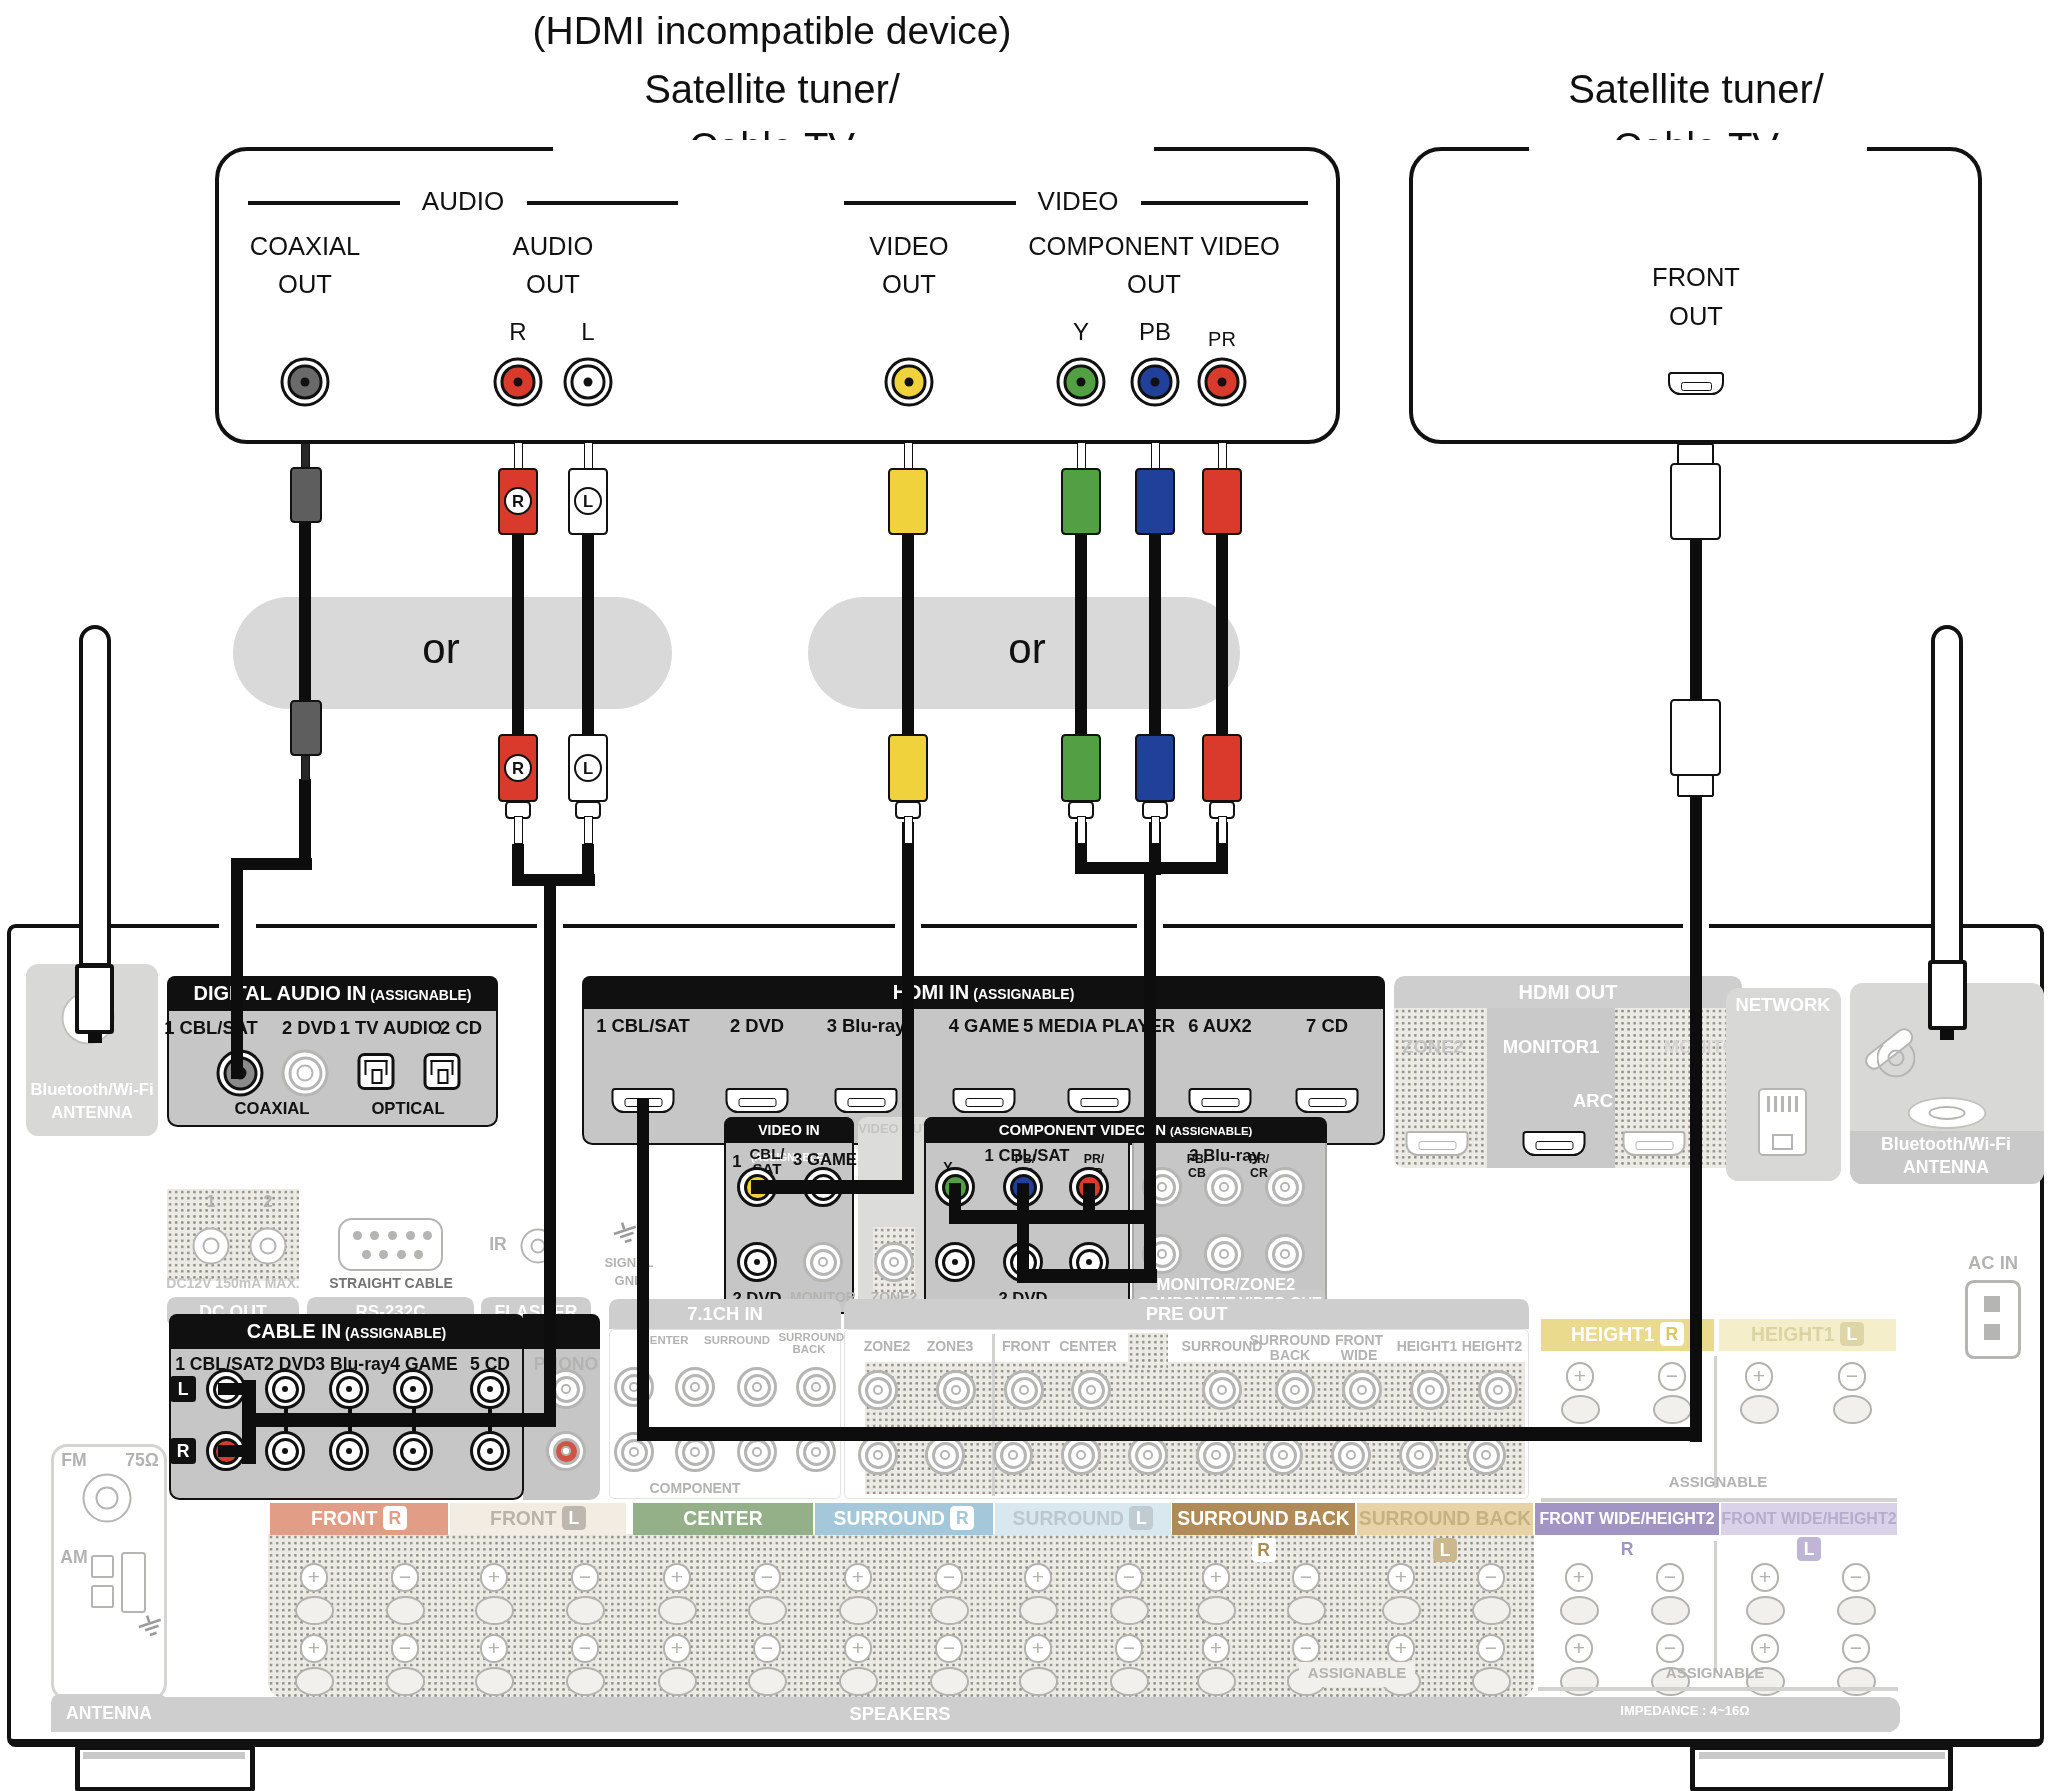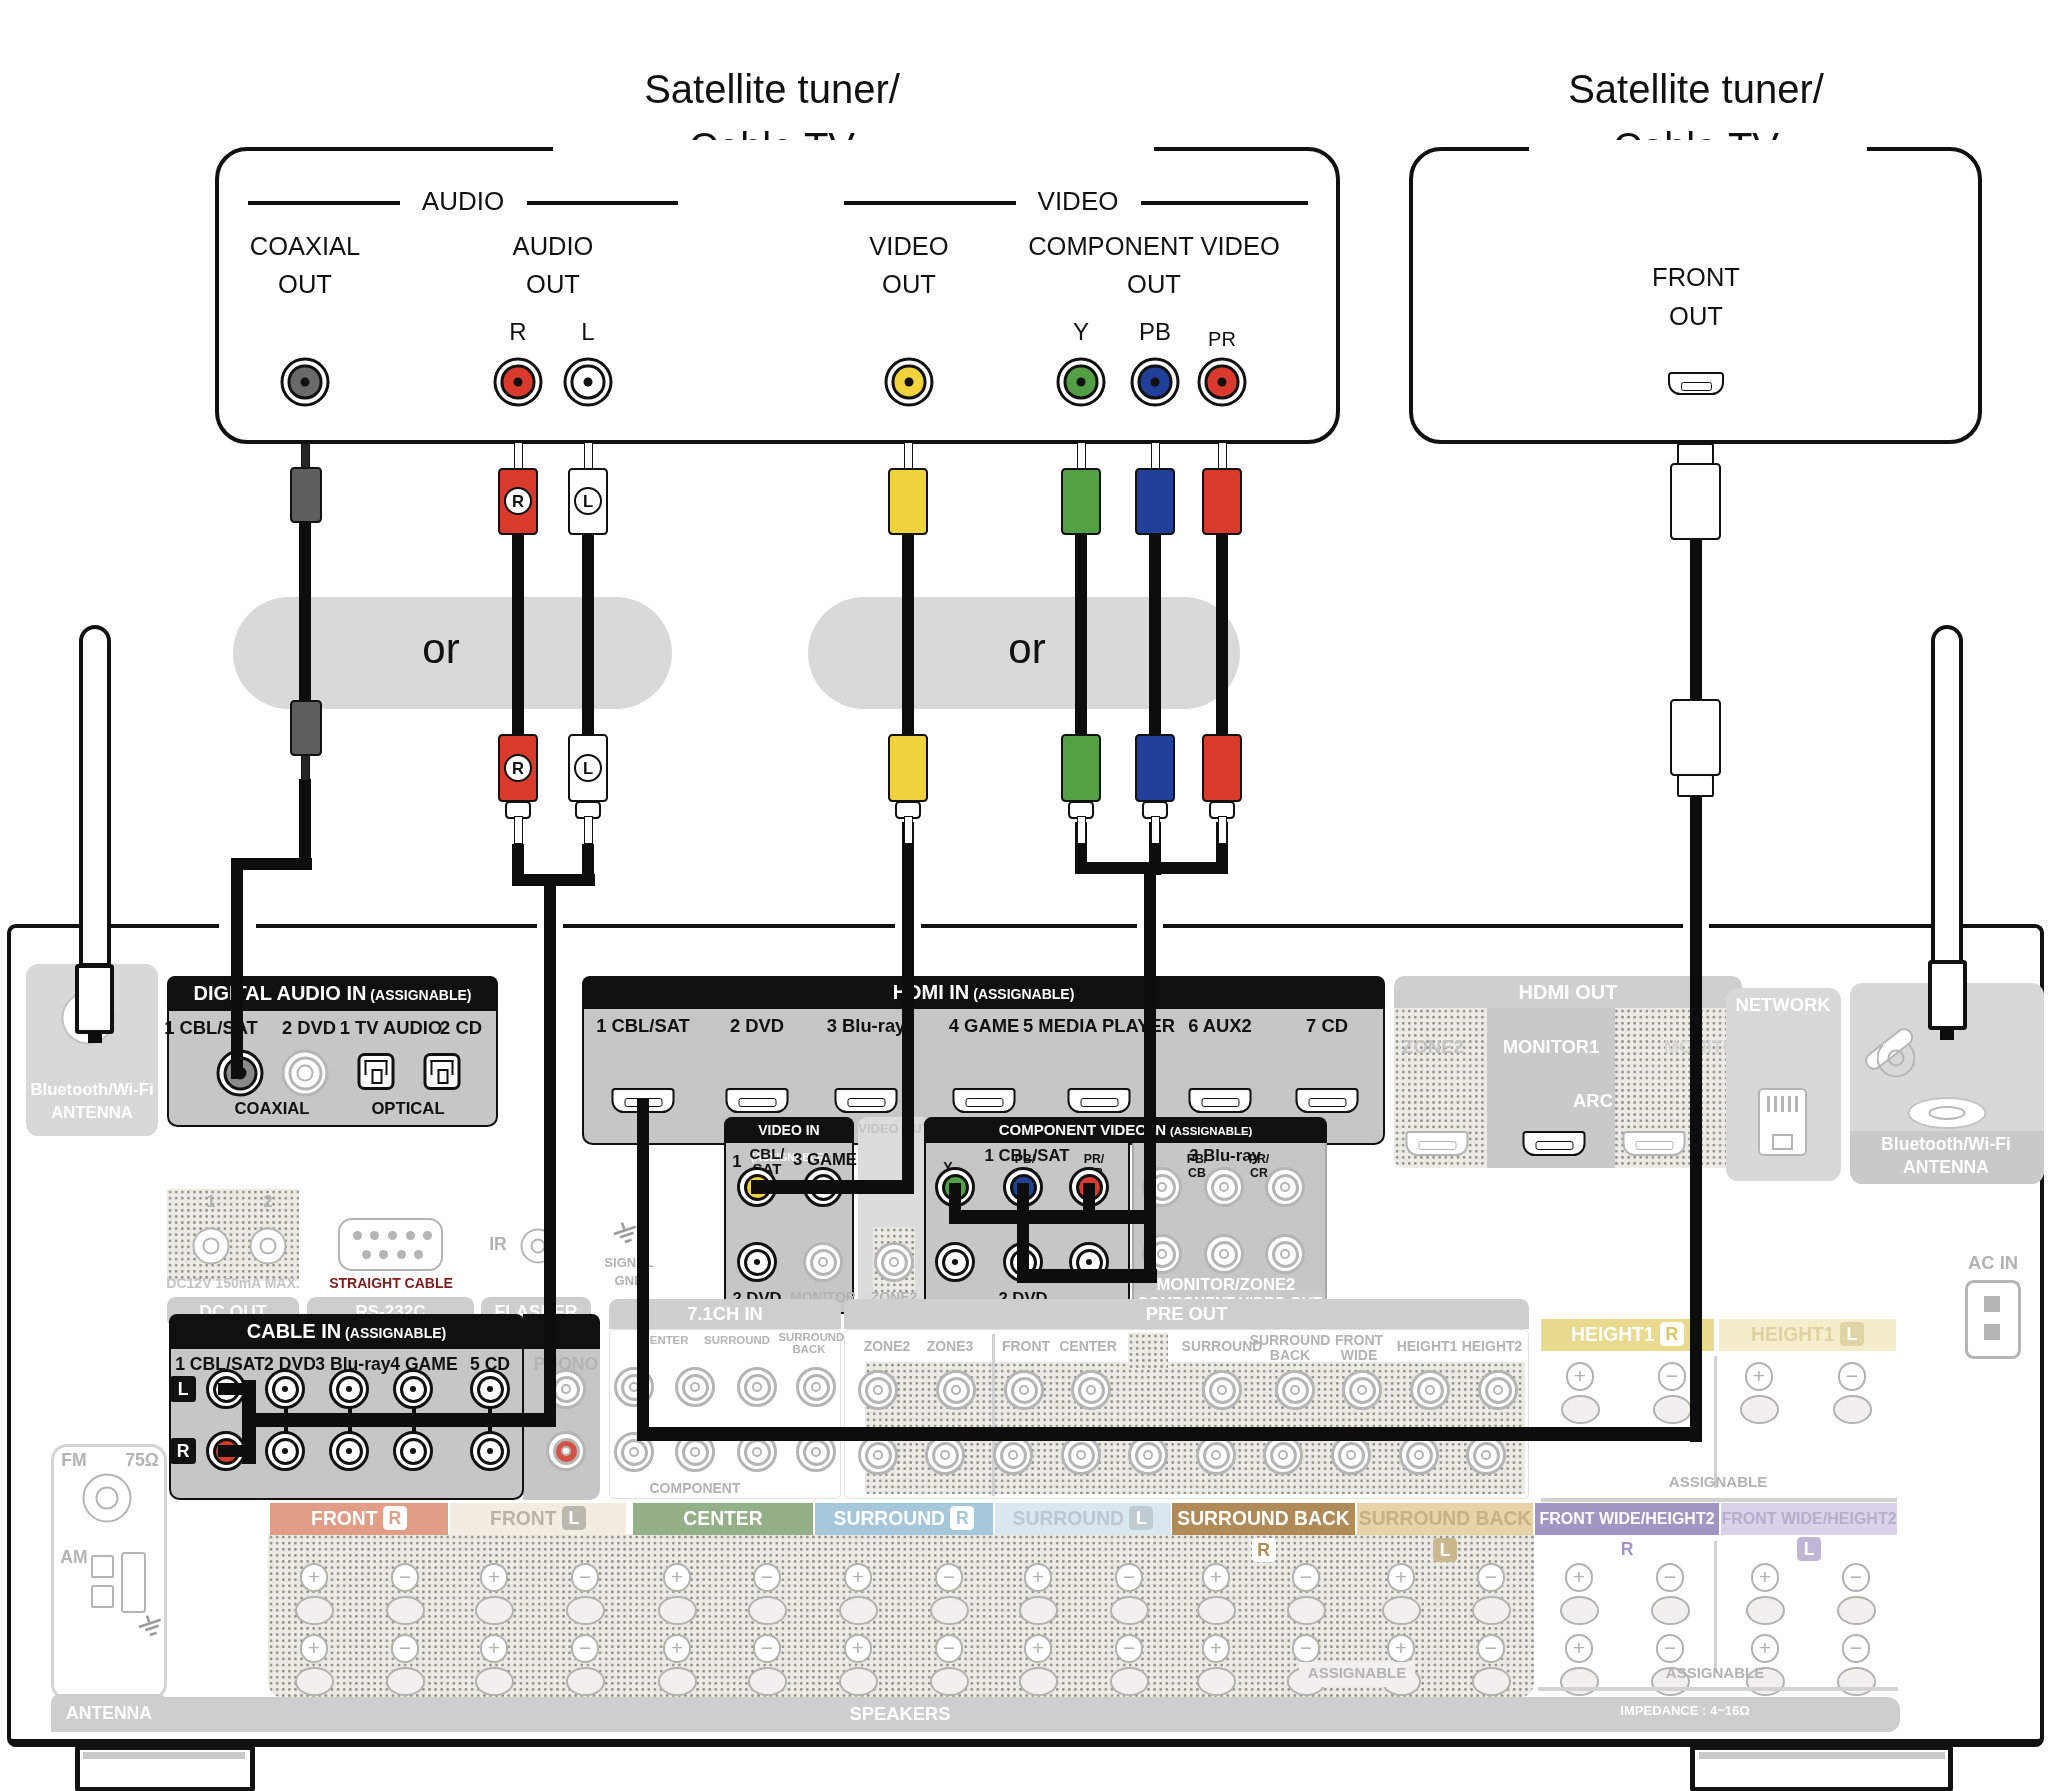--- a/index.html
+++ b/index.html
@@ -54,20 +54,21 @@
 .chx{display:inline-block;min-width:24px;height:24px;border-radius:4.4px;background:#fff;font-weight:bold;font-size:17.6px;line-height:24px;padding:0 1.8px;vertical-align:0.9px}
 .ant{position:absolute;background:#fff;border:4.4px solid #111}
 .gnd{position:absolute;width:23px;height:21px;background:linear-gradient(#9b9b99,#9b9b99) 50% 0/2.6px 7px,linear-gradient(#9b9b99,#9b9b99) 50% 7px/23px 2.6px,linear-gradient(#9b9b99,#9b9b99) 50% 12.3px/14px 2.6px,linear-gradient(#9b9b99,#9b9b99) 50% 17.6px/7px 2.6px;background-repeat:no-repeat;transform:rotate(-18deg)}
 .dot{position:absolute;width:8.8px;height:8.8px;border-radius:50%;background:#b5b5b3}
 </style>
 </head>
 <body>
 
 <div id="stage">
 
+  <div class="ct" style="left:772px;top:8.8px;font-size:39px">(HDMI incompatible device)</div>
   <div class="ct" style="left:772px;top:67px;font-size:40px">Satellite tuner/</div>
   <div class="ct" style="left:772px;top:125px;font-size:40px">Cable TV</div>
   <div class="ct" style="left:1696px;top:67px;font-size:40px">Satellite tuner/</div>
   <div class="ct" style="left:1696px;top:125px;font-size:40px">Cable TV</div>
 
   <div class="box" style="left:215px;top:147px;width:1125px;height:297px"></div>
   <div class="patch" style="left:553px;top:140px;width:601px;height:17.6px"></div>
   <div class="ct" style="left:463px;top:186px;font-size:26px">AUDIO</div>
   <i class="line" style="left:248px;top:201px;width:152px"></i>
   <i class="line" style="left:527px;top:201px;width:151px"></i>
@@ -183,21 +184,21 @@
   <div class="wbox" style="left:338px;top:1218px;width:105px;height:53px;border:2.6px solid #b5b5b3;border-radius:14px"></div>
   <i class="dot" style="left:353px;top:1231px"></i>
     <i class="dot" style="left:370px;top:1231px"></i>
     <i class="dot" style="left:388px;top:1231px"></i>
     <i class="dot" style="left:406px;top:1231px"></i>
     <i class="dot" style="left:423px;top:1231px"></i>
   <i class="dot" style="left:362px;top:1250px"></i>
     <i class="dot" style="left:379px;top:1250px"></i>
     <i class="dot" style="left:397px;top:1250px"></i>
     <i class="dot" style="left:414px;top:1250px"></i>
-  <div class="ct b" style="left:391px;top:1275px;font-size:14px;color:#7f1d1d">STRAIGHT CABLE</div>
+  <div class="ct b" style="left:391px;top:1275px;font-size:14px;color:#737373">STRAIGHT CABLE</div>
   <div class="gtab" style="left:307px;top:1297px;width:167px;height:30px;line-height:30px;font-size:17px;border-radius:8.8px">RS-232C</div>
   <div class="ct b gt" style="left:498px;top:1234px;font-size:17.6px">IR</div>
   <i class="circ" style="left:538px;top:1246px;width:35px;height:35px"></i>
   <div class="gtab" style="left:481px;top:1297px;width:110px;height:30px;line-height:30px;font-size:17.6px;border-radius:8.8px">FLASHER</div>
   <i class="gnd" style="left:614px;top:1222px"></i>
   <div class="ct b gt" style="left:629px;top:1255px;font-size:13px">SIGNAL</div>
   <div class="ct b gt" style="left:629px;top:1273px;font-size:13px">GND</div>
 
   <div class="gbox" style="left:858px;top:1117px;width:74px;height:197px;background:#dcdcda;border-radius:8.8px"></div>
   <div class="ht" style="left:873px;top:1227px;width:42px;height:68px"></div>

